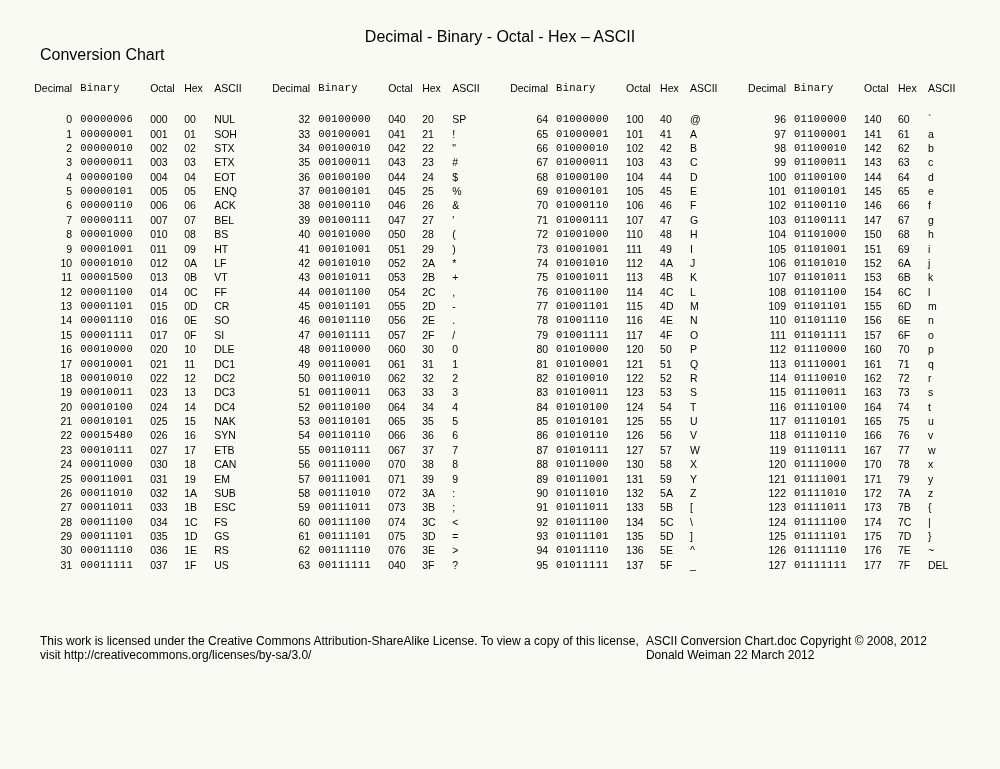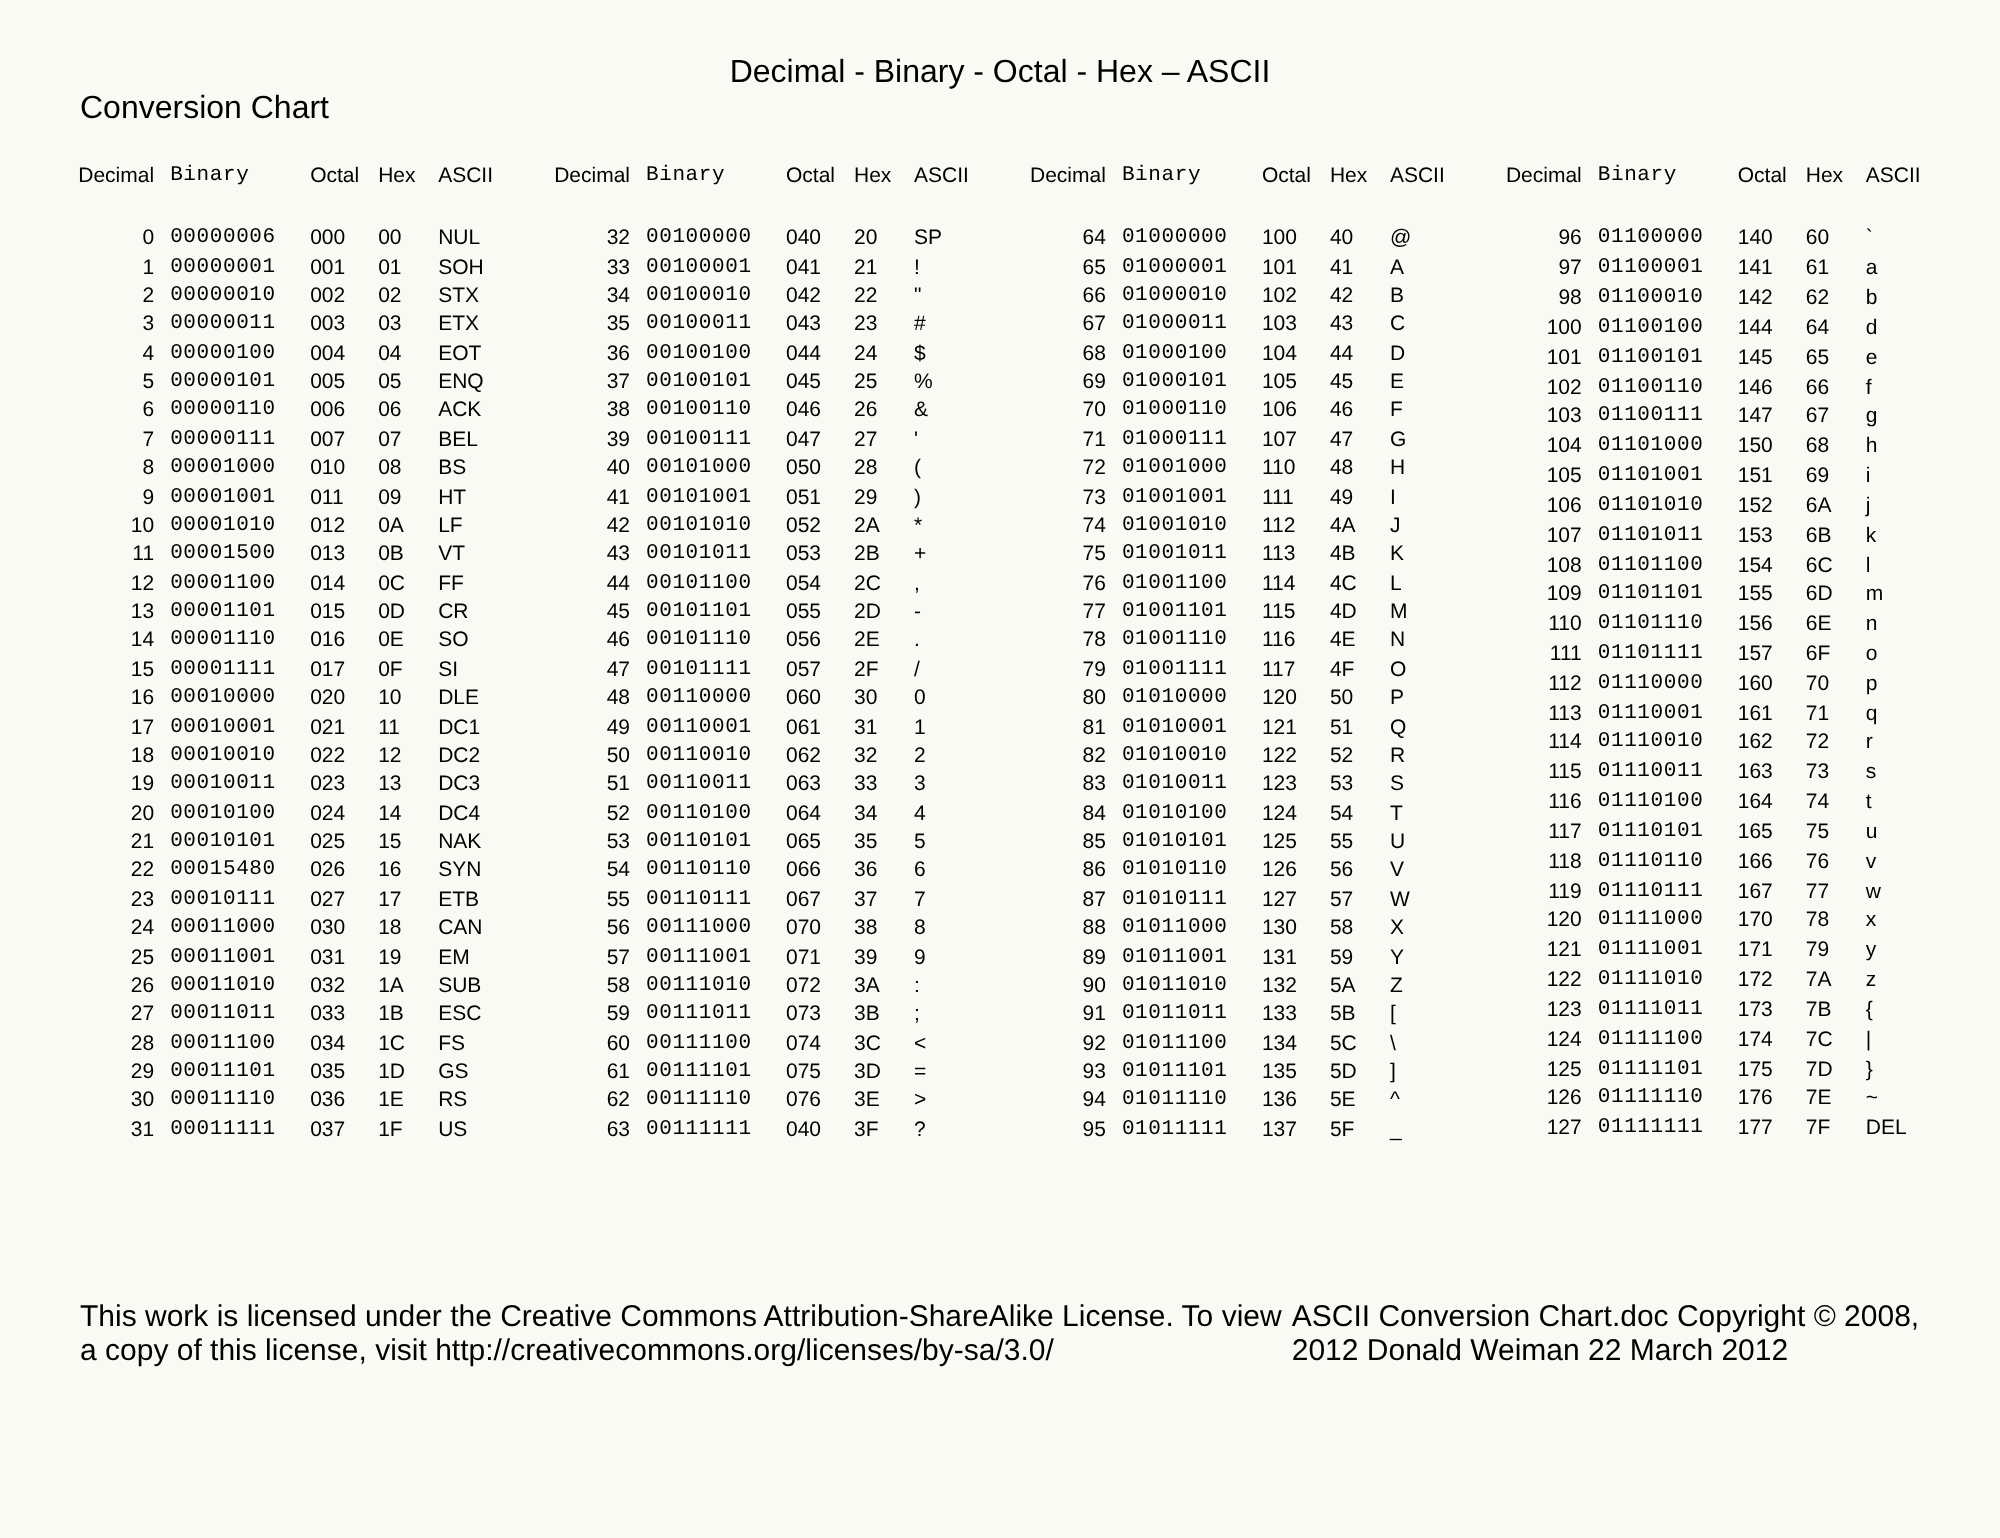--- a/index.html
+++ b/index.html
@@ -1,28 +1,28 @@
 <!DOCTYPE html>
 <html><head>
 <meta charset="utf-8">
 <style>
   html,body{margin:0;padding:0;background:#fafaf5;color:#000;font-family:Arial,Helvetica,sans-serif;font-size:11px}
   .page{width:1000px;height:689px;box-sizing:border-box;padding:28px 40px 12px 40px;position:relative}
   .title{text-align:center;font-size:16px;font-weight:normal;margin:0}
   .subtitle{font-size:16px;font-weight:normal;margin:0 0 18px 0}
-  .groups{display:flex;gap:22px;justify-content:center}
+  .groups{display:flex;gap:22px;justify-content:flex-end}
   table{border-collapse:collapse;font-size:10.5px}
   th{font-weight:normal;text-align:left;padding:0 4px 18px 4px;white-space:nowrap}
   td{padding:1.2px 4px;white-space:nowrap;font-variant-numeric:tabular-nums}
   .c-dec{text-align:right;min-width:28px}
   .c-bin{text-align:left;font-family:"Courier New",monospace;letter-spacing:0.3px;min-width:62px}
   .c-oct{text-align:left;min-width:26px}
   .c-hex{text-align:left;min-width:22px}
   .c-asc{text-align:left;min-width:28px}
-  .footer{position:absolute;bottom:5px;left:40px;right:40px;display:flex;justify-content:space-between;font-size:15px;color:#000}
+  .footer{position:absolute;bottom:27px;left:40px;right:40px;display:flex;justify-content:space-between;font-size:12px;color:#000}
 </style>
 </head>
 <body>
 <div class="page">
 
 <h1 class="title">Decimal - Binary - Octal - Hex – ASCII</h1>
 <h2 class="subtitle">Conversion Chart</h2>
 
 <div class="groups" id="groups">
       <table>
@@ -760,20 +760,27 @@
             <td class="c-oct">141</td>
             <td class="c-hex">61</td>
             <td class="c-asc">a</td>
           </tr>
           <tr>
             <td class="c-dec">98</td>
             <td class="c-bin">01100010</td>
             <td class="c-oct">142</td>
             <td class="c-hex">62</td>
             <td class="c-asc">b</td>
+          </tr>
+          <tr>
+            <td class="c-dec">99</td>
+            <td class="c-bin">01100011</td>
+            <td class="c-oct">143</td>
+            <td class="c-hex">63</td>
+            <td class="c-asc">c</td>
           </tr>
           <tr>
             <td class="c-dec">100</td>
             <td class="c-bin">01100100</td>
             <td class="c-oct">144</td>
             <td class="c-hex">64</td>
             <td class="c-asc">d</td>
           </tr>
           <tr>
             <td class="c-dec">101</td>

